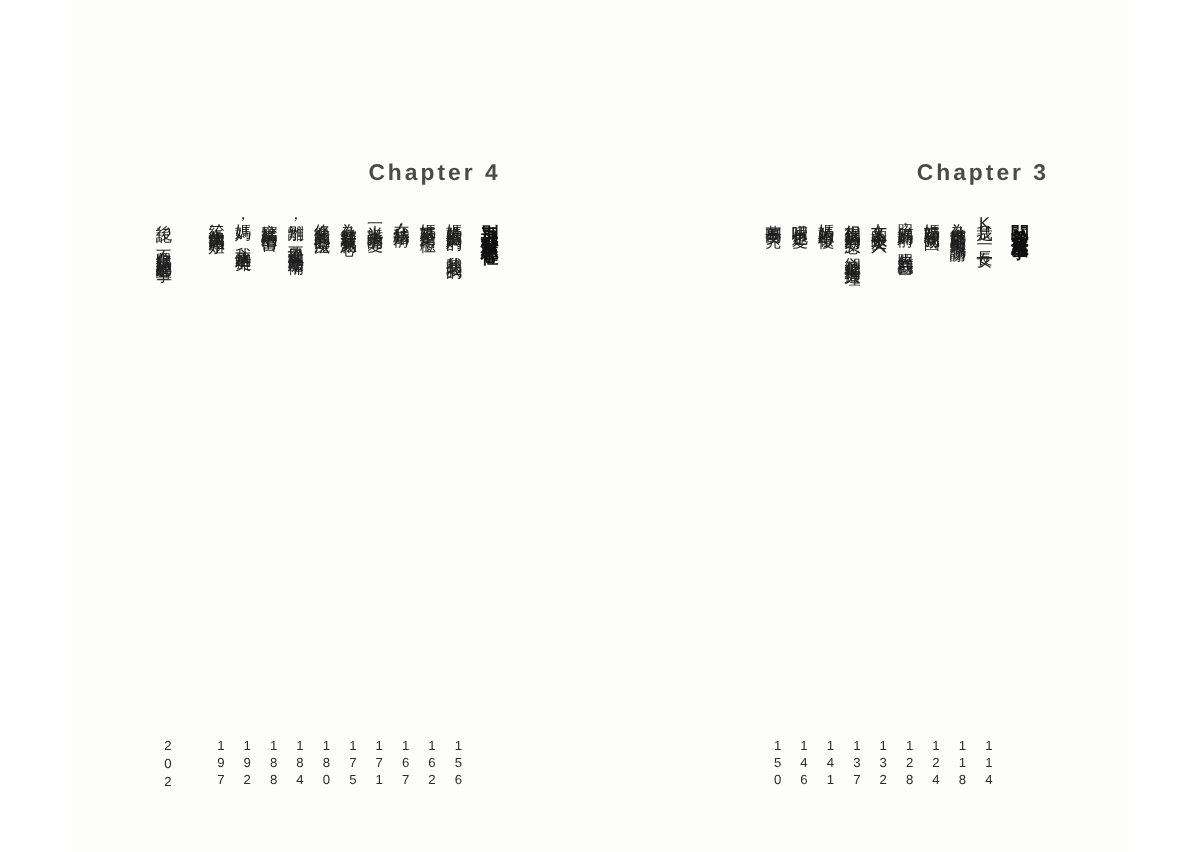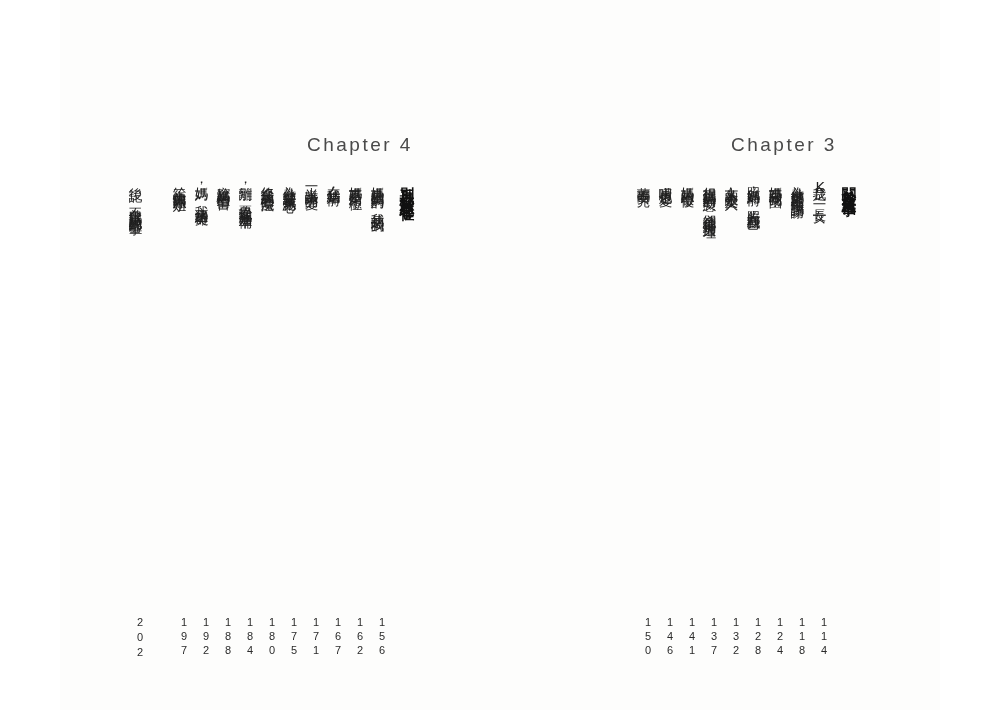--- a/index.html
+++ b/index.html
@@ -35,25 +35,25 @@
   }
   .book-page.left  { left: 60px;  width: 440px; }
   .book-page.right { left: 500px; width: 440px; }
 
   .chapter-label {
     position: absolute;
     font-family: "Liberation Sans", sans-serif;
     font-size: 19px;
     letter-spacing: 2.5px;
     color: #4a4a4a;
-    font-weight: 400;
+    font-weight: 700;
     white-space: nowrap;
   }
   .chapter-label.ch4 { left: 307px; top: 134px; }
-  .chapter-label.ch3 { left: 731px; top: 134px; }
+  .chapter-label.ch3 { left: 764px; top: 134px; }
 
   
   .toc {
     position: absolute;
     top: 176px;
     height: 330px;
   }
   .toc.ch4 { left: 118px; width: 300px; }
   .toc.ch3 { left: 632px; width: 228px; }
 

